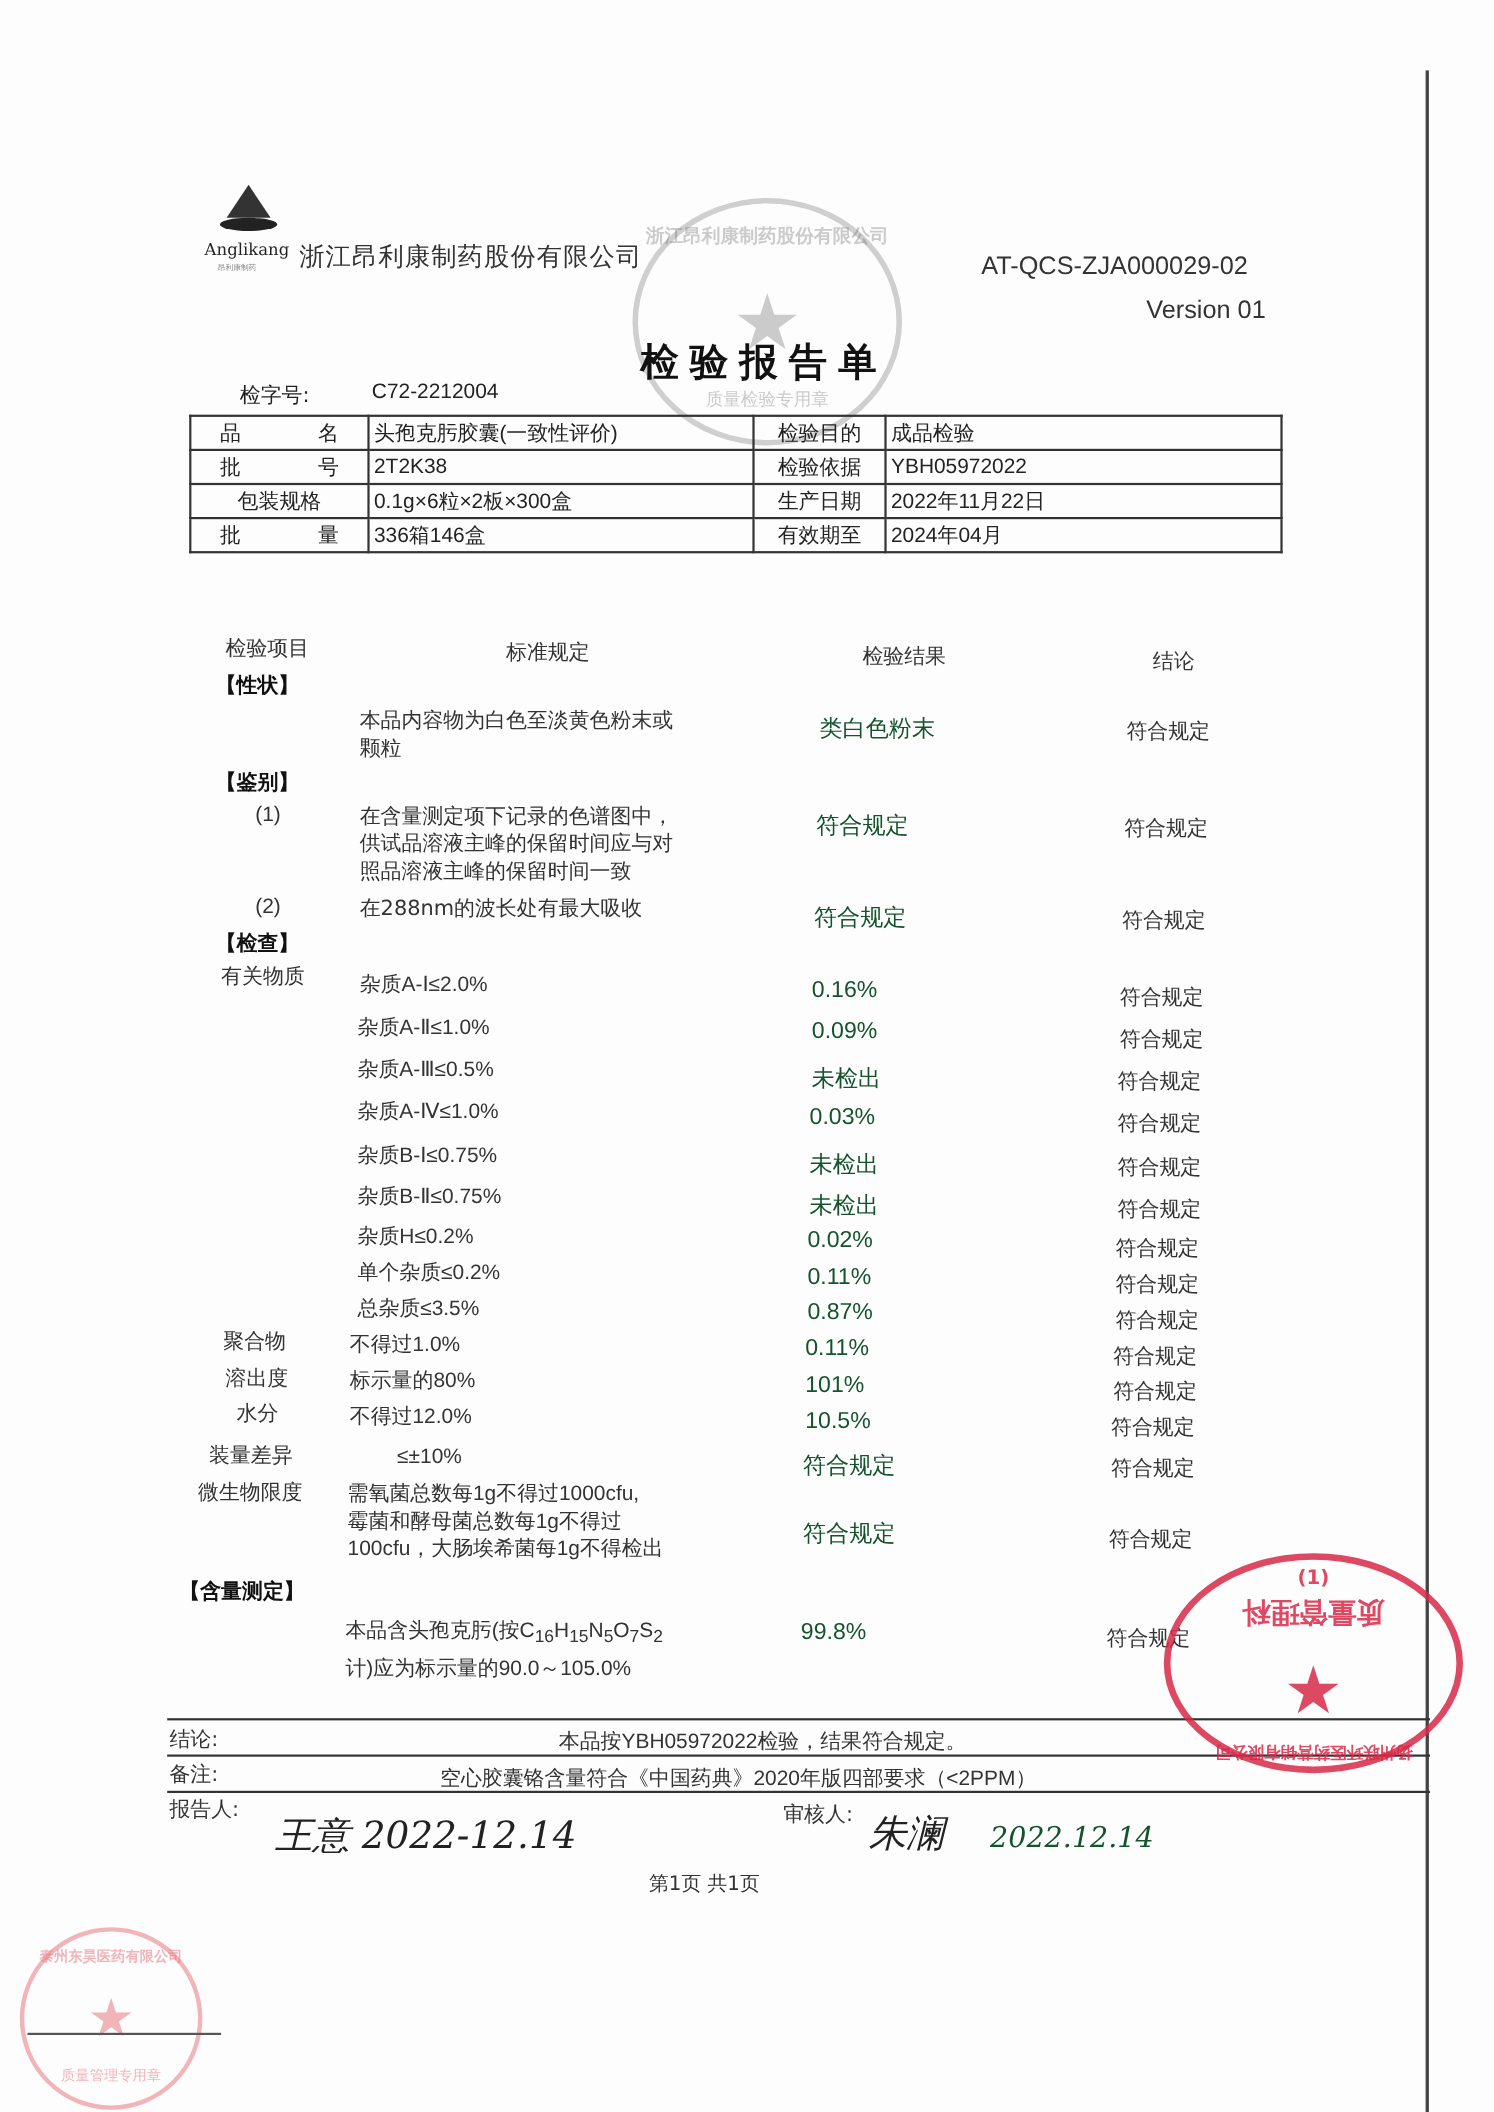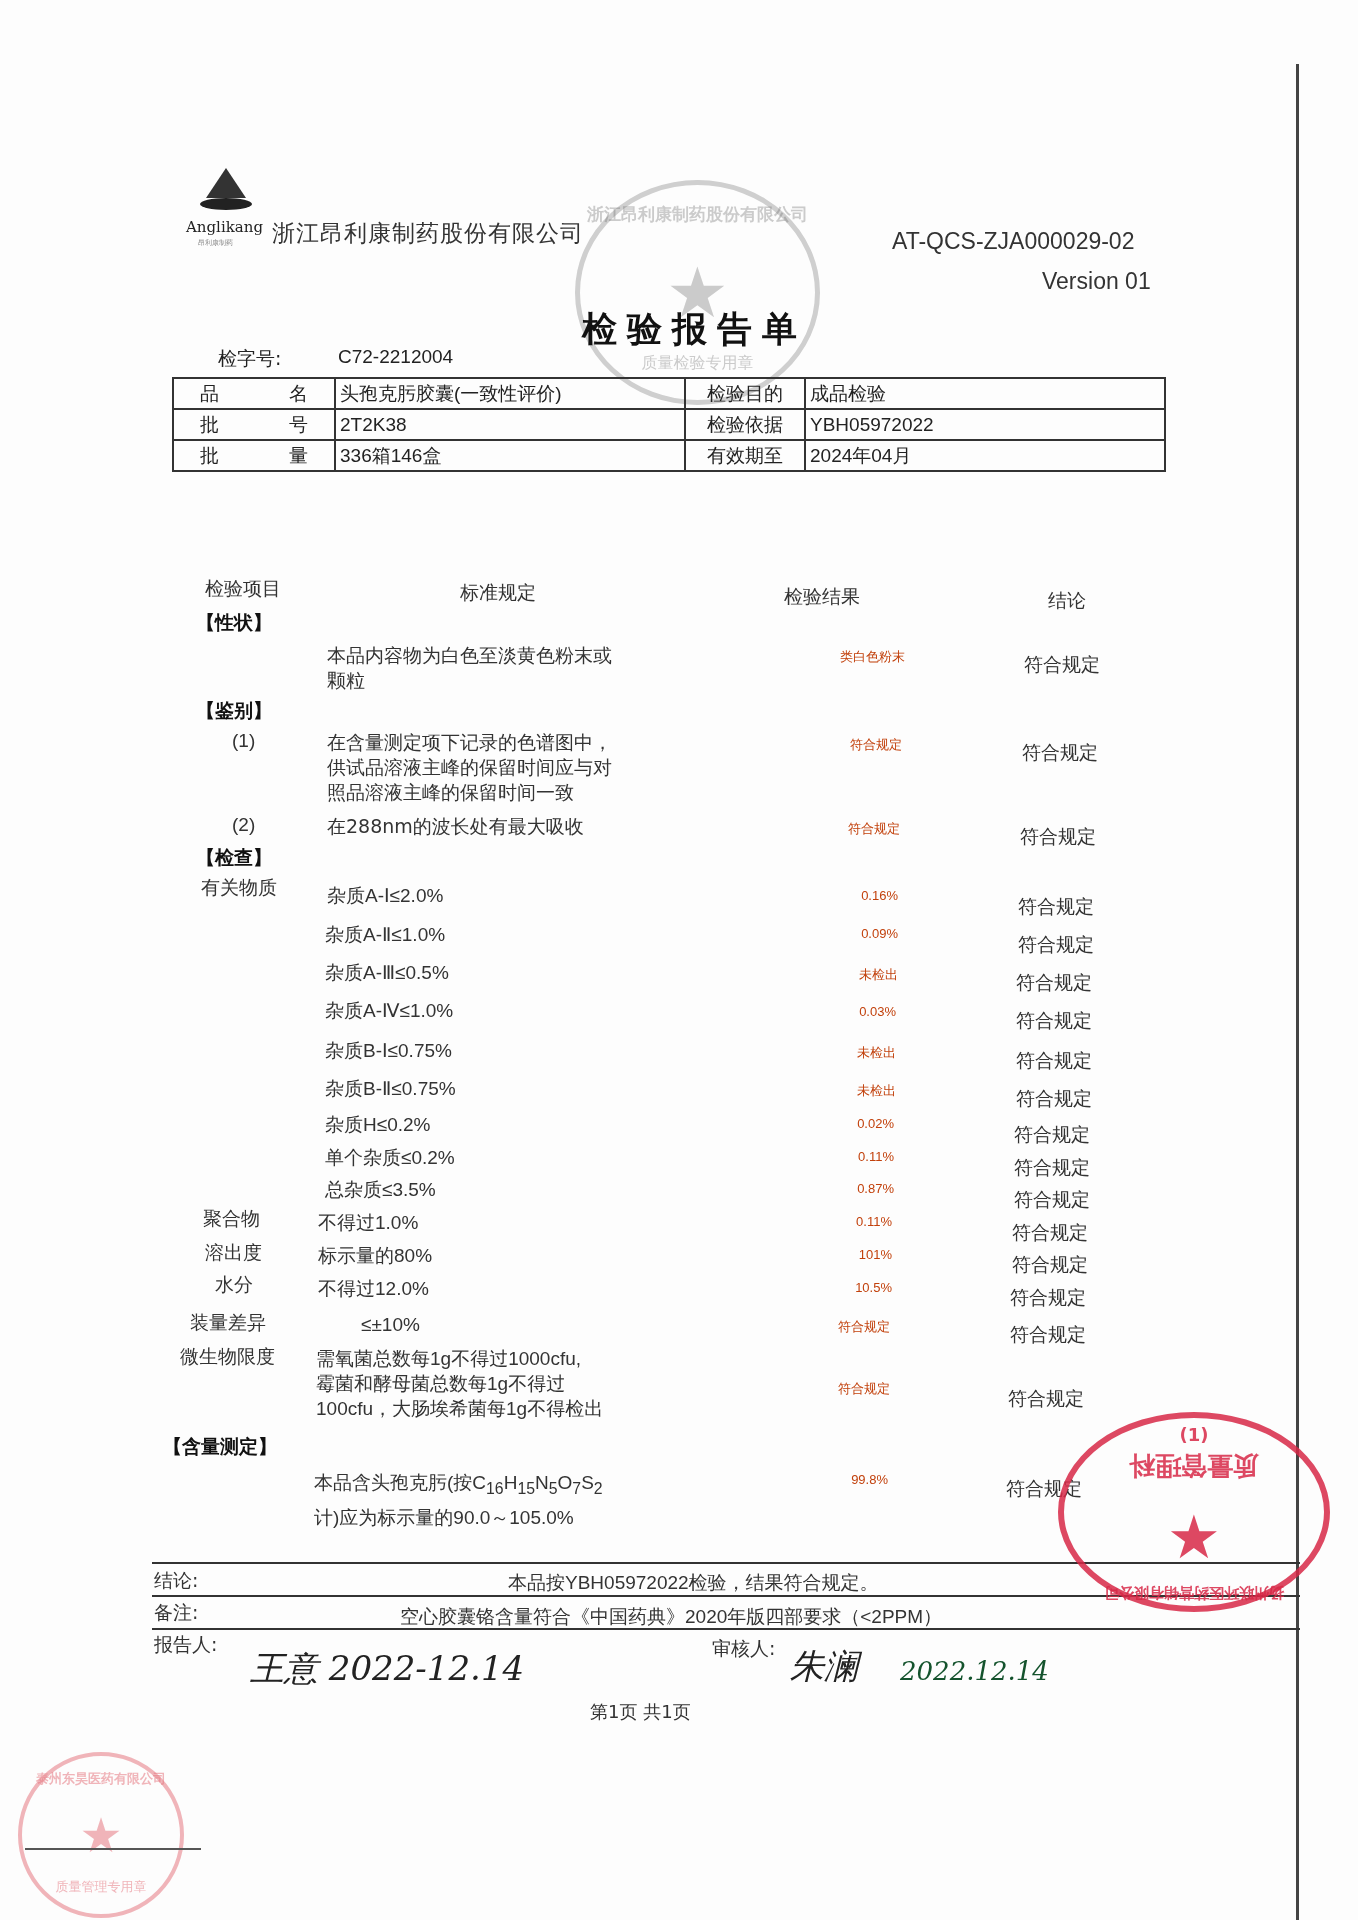--- a/index.html
+++ b/index.html
@@ -31,21 +31,21 @@
   td.val { width: 340px; font-family: "Liberation Sans", sans-serif; }
   td.lbl2 { width: 110px; text-align: center; }
   td.val2 { font-family: "Liberation Sans", sans-serif; }
   .spread { display: flex; justify-content: space-between; padding: 0 22px; }
 
   
   .hdr { font-size: 19px; color: #333; }
   .sec { font-size: 19px; font-weight: bold; color: #111; }
   .item { font-size: 19px; color: #333; }
   .std { font-size: 19px; color: #333; line-height: 25px; white-space: normal; }
-  .res { font-size: 13px; color: #c2410c; text-align: right; width: 160px; }
+  .res { font-size: 21px; color: #14532d; text-align: left; width: 160px; }
   .con { font-size: 19px; color: #333; }
   .num { font-family: "Liberation Sans", sans-serif; }
 
   .hline { position: absolute; height: 2px; background: #333; }
   .foot-label { font-size: 19px; color: #333; }
   .foot-text { font-size: 19px; color: #333; }
   .sign { font-family: "DejaVu Serif", serif; font-style: italic; font-size: 34px; color: #222; }
   .sign-small { font-family: "DejaVu Serif", serif; font-style: italic; font-size: 26px; color: #14532d; }
   .page-no { left: 590px; top: 1700px; font-size: 18px; color: #333; }
 
@@ -103,20 +103,26 @@
           <div class="spread">
             <span>批</span>
             <span>号</span>
           </div>
         </td>
     <td class="val">2T2K38</td>
     <td class="lbl2">检验依据</td>
     <td class="val2">YBH05972022</td>
   </tr>
   <tr>
+    <td class="lbl">包装规格</td>
+    <td class="val">0.1g×6粒×2板×300盒</td>
+    <td class="lbl2">生产日期</td>
+    <td class="val2">2022年11月22日</td>
+  </tr>
+  <tr>
     <td class="lbl">
           <div class="spread">
             <span>批</span>
             <span>量</span>
           </div>
         </td>
     <td class="val">336箱146盒</td>
     <td class="lbl2">有效期至</td>
     <td class="val2">2024年04月</td>
   </tr>

